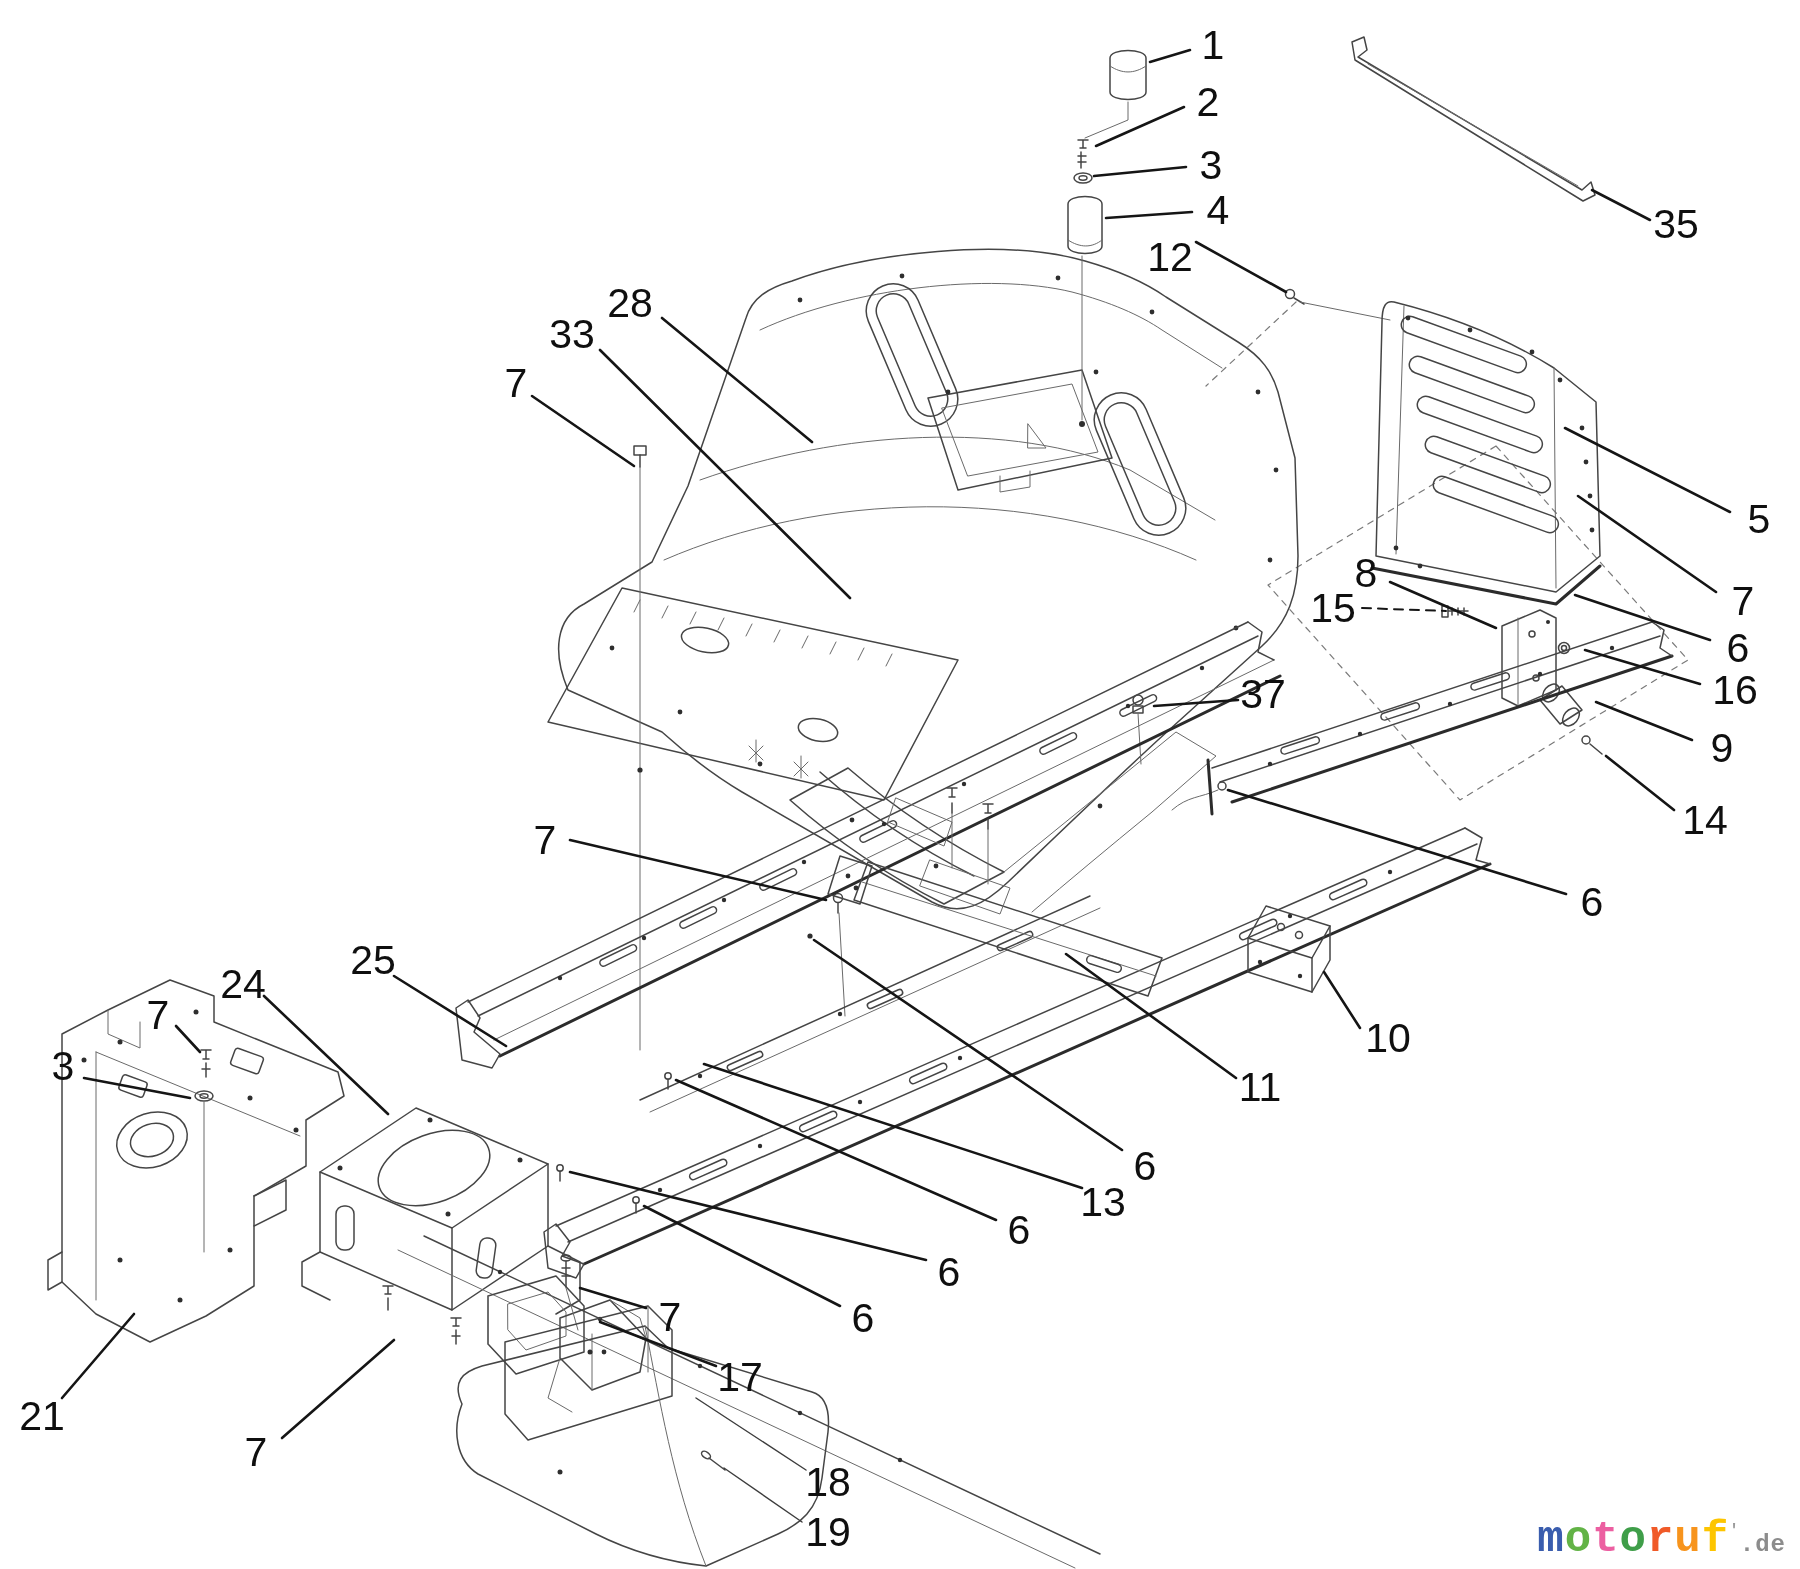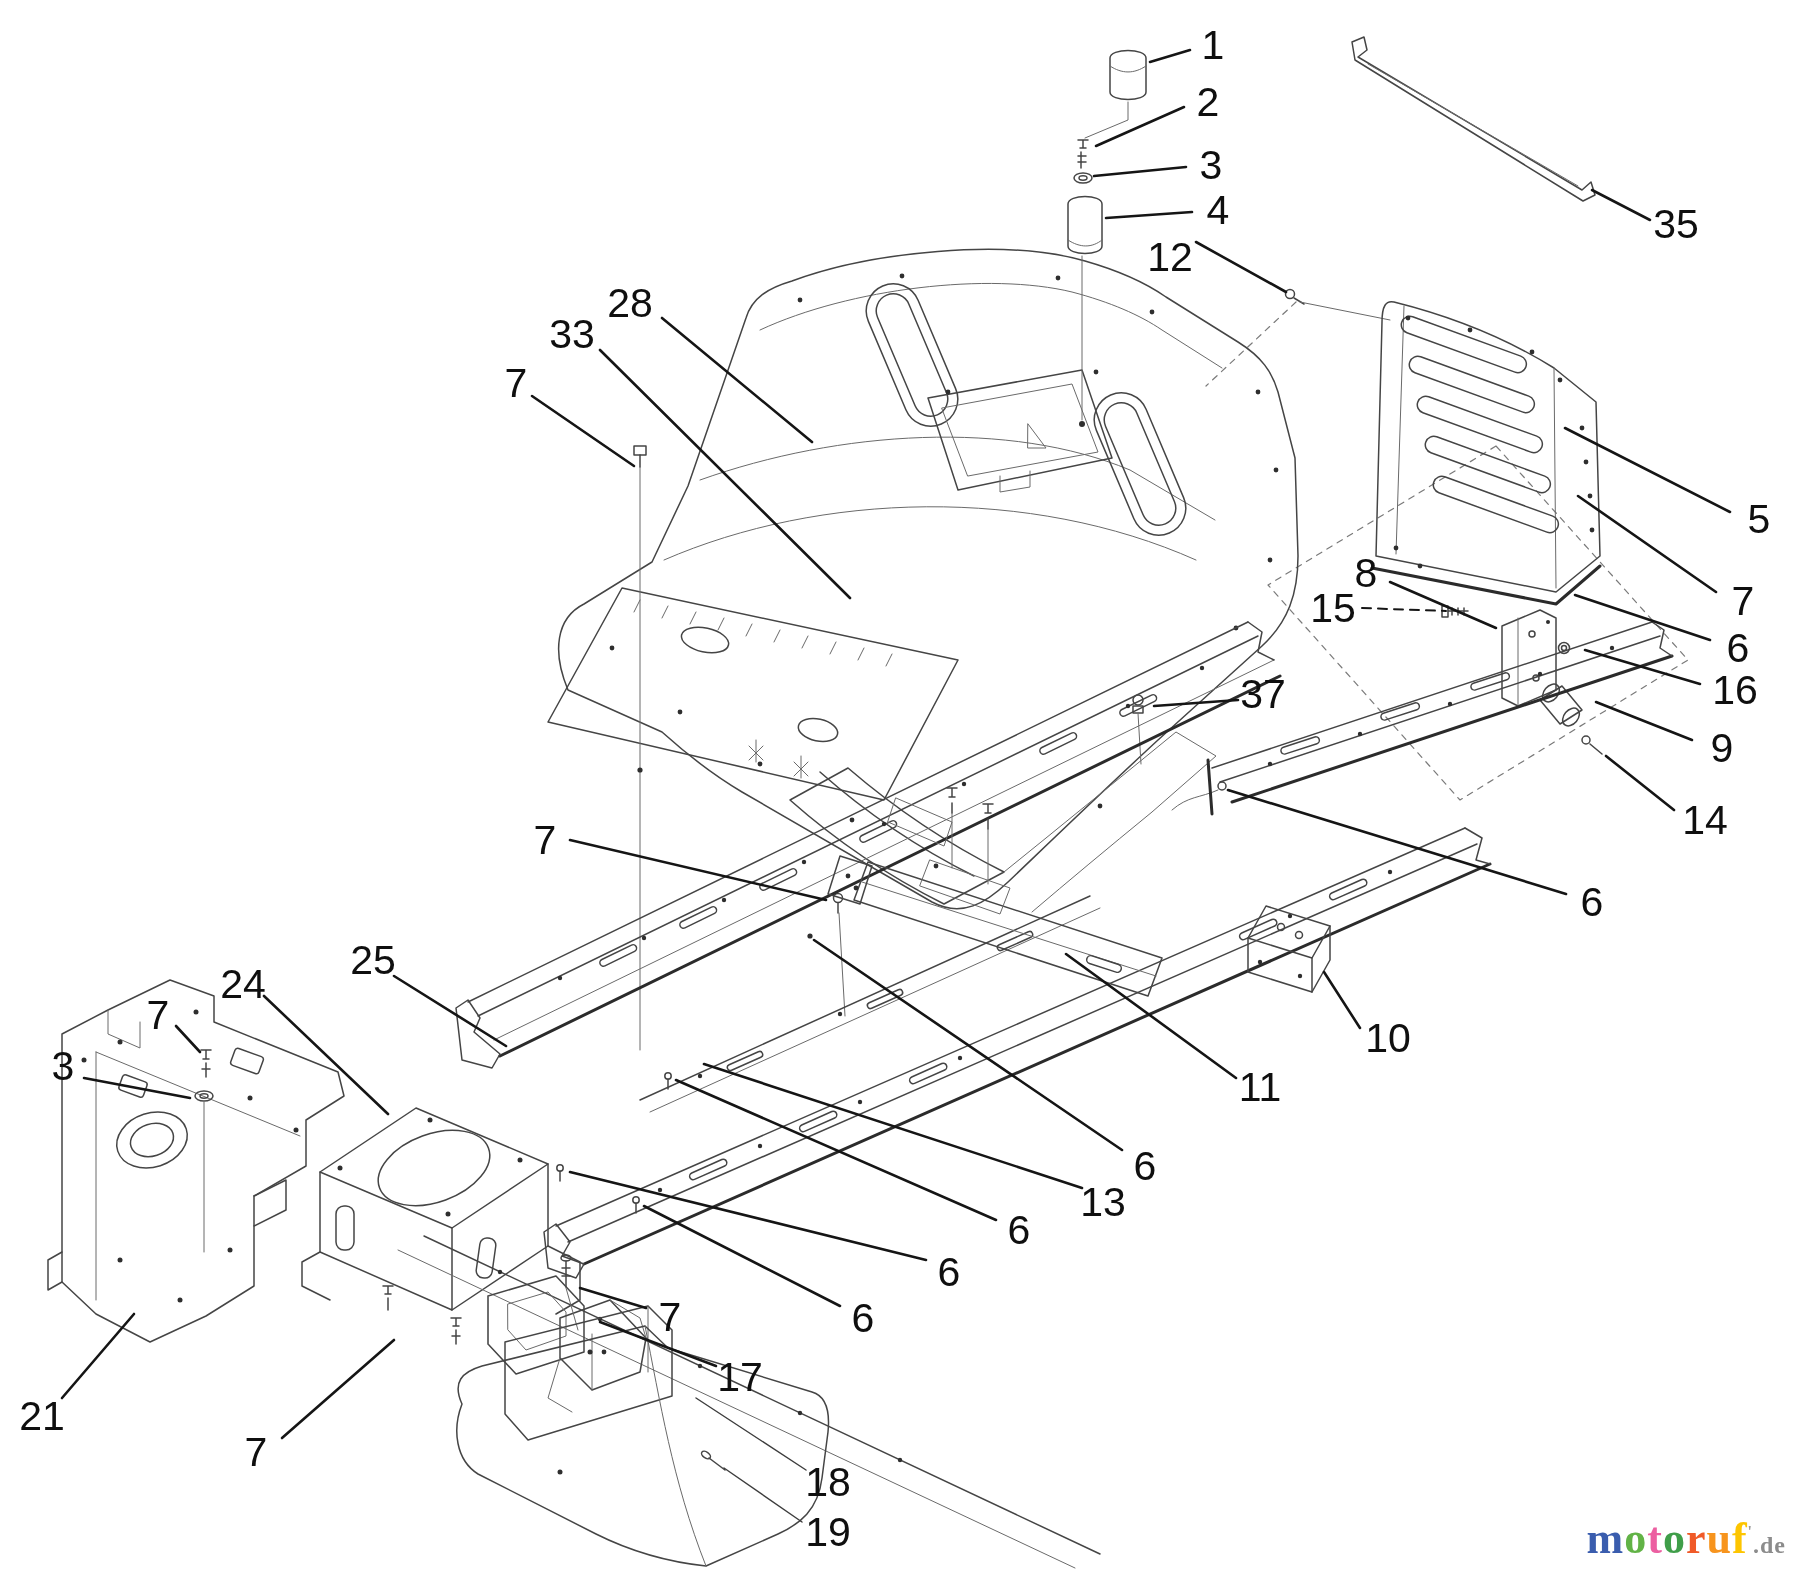--- a/index.html
+++ b/index.html
@@ -13,21 +13,21 @@
   .ln .tn{stroke:#6a6a6a;stroke-width:1;}
   .ln .dt{fill:#2e2e2e;stroke:none;}
   .ln .ph{stroke:#7a7a7a;stroke-width:1.2;stroke-dasharray:6 6;}
   
   .callouts text{font-family:"Liberation Sans",sans-serif;font-size:41px;fill:#0f0f0f;
       text-anchor:middle;dominant-baseline:central;}
   .callouts line{stroke:#151515;stroke-width:2.6;stroke-linecap:round;}
   .callouts line.dashed{stroke-dasharray:9 7;stroke-width:2;}
   .callouts line.thin{stroke-width:1.4;stroke:#3d3d3d;}
   
-  .watermark{position:absolute;right:14px;bottom:8px;font-family:Liberation Serif, serif;
+  .watermark{position:absolute;right:14px;bottom:8px;font-family:Liberation Mono, monospace;
       font-weight:700;font-size:44px;letter-spacing:1px;line-height:1;user-select:none;}
   .watermark .suffix{font-size:24px;font-weight:700;}
   .watermark .tm{font-size:16px;vertical-align:super;}
 </style>
 </head>
 <body>
 
 <div class="canvas">
 <svg viewBox="0 0 1800 1569" width="1800" height="1569">
 

